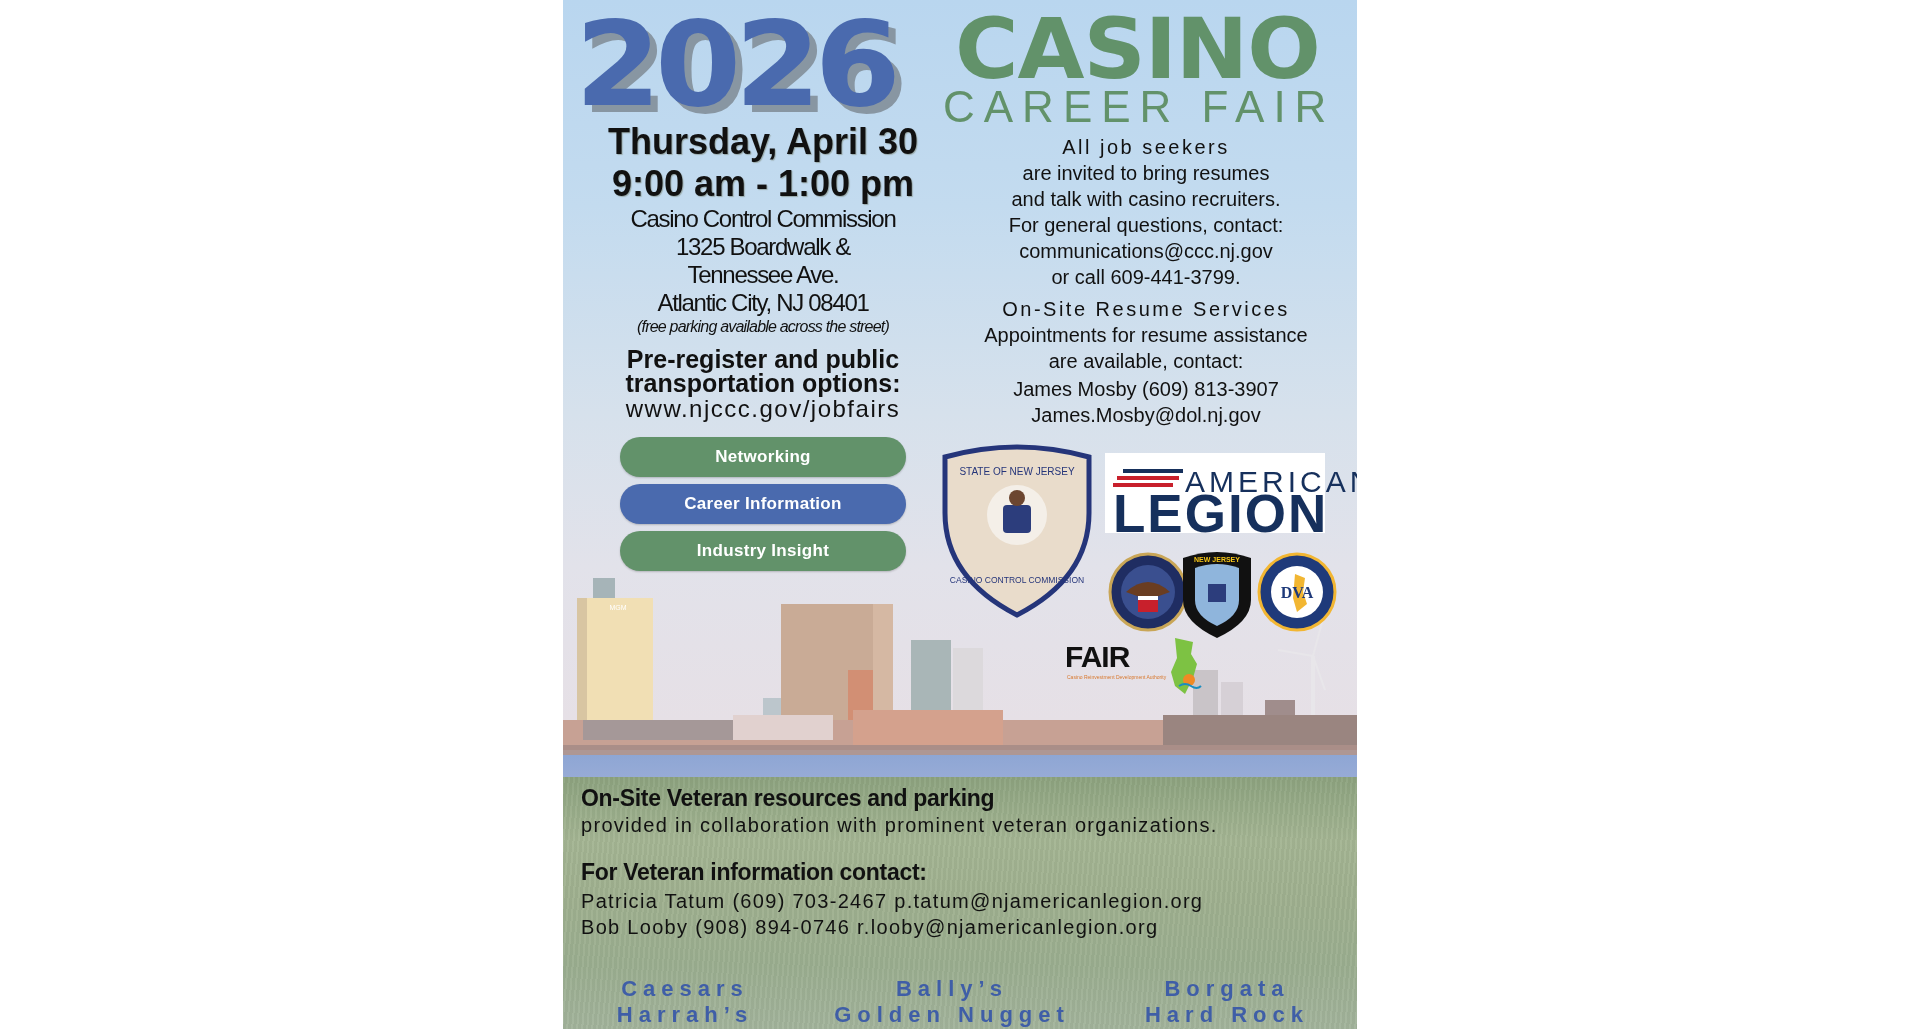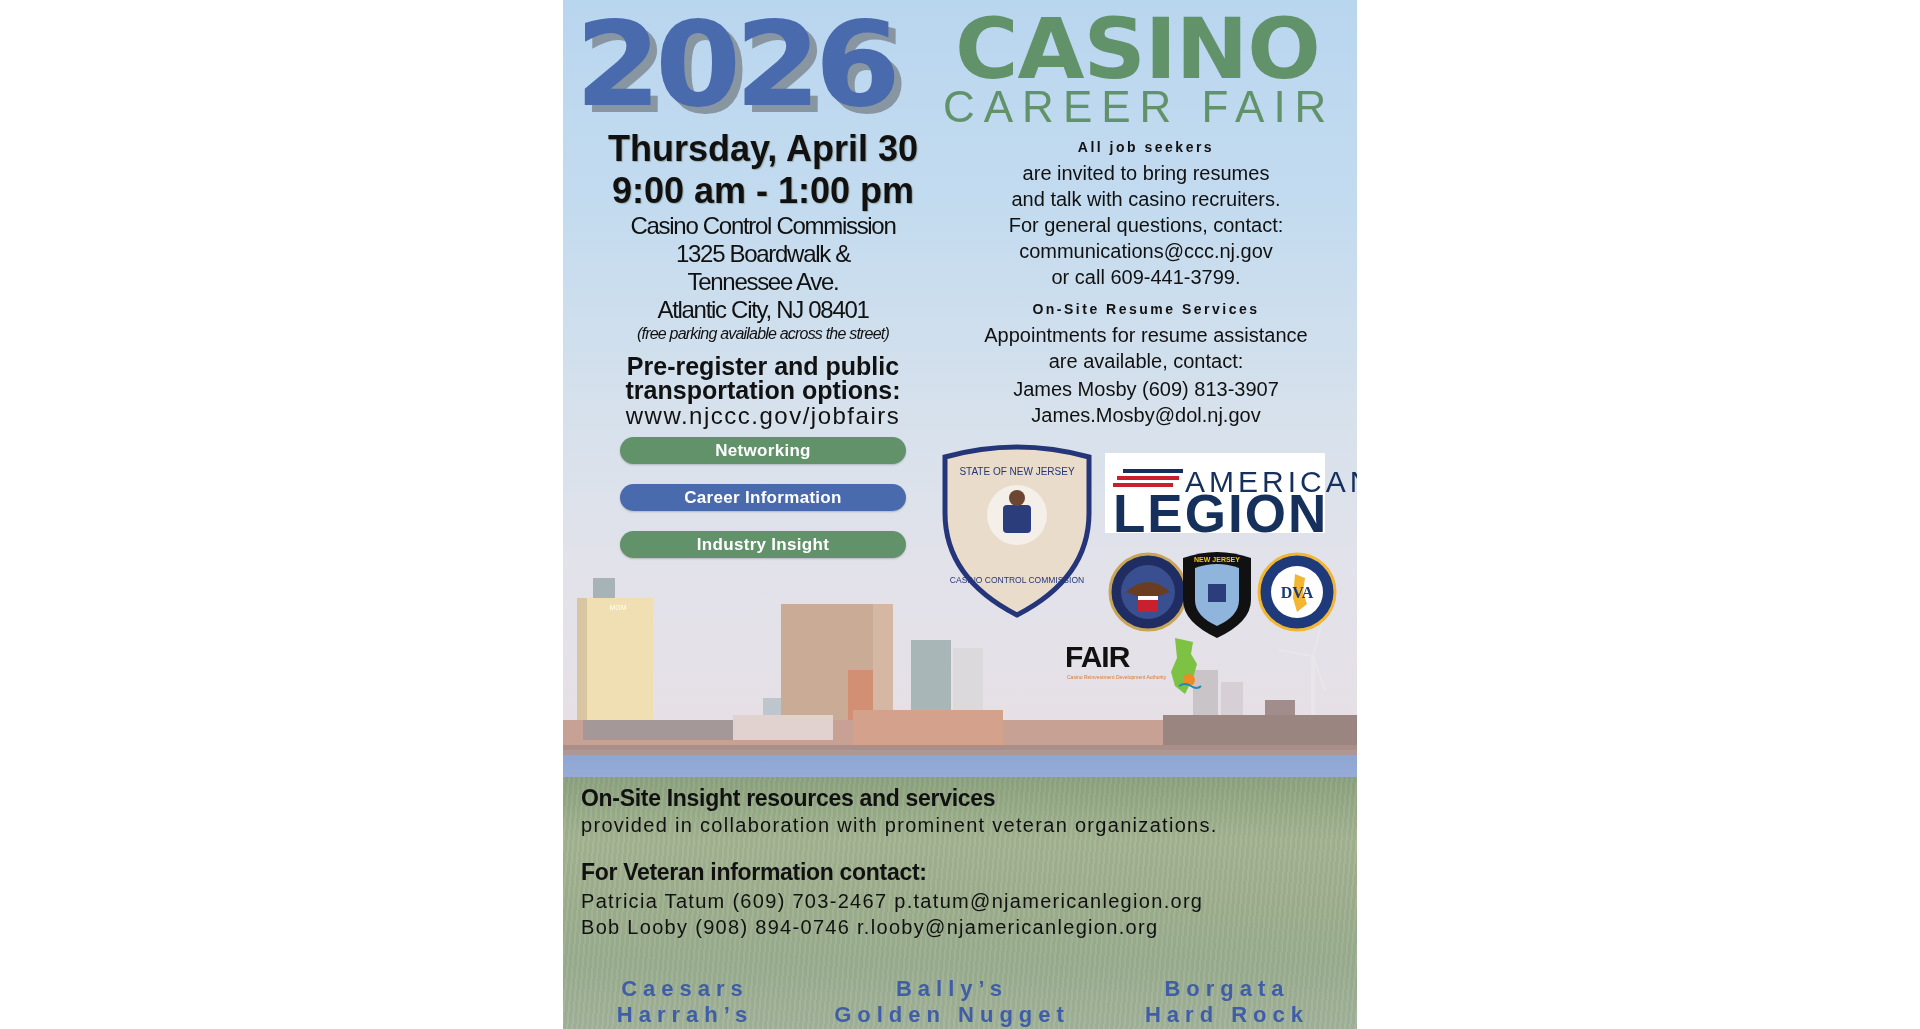--- a/index.html
+++ b/index.html
@@ -16,34 +16,34 @@
   .grass { position:absolute; left:0; top:777px; width:794px; height:252px;
     background: repeating-linear-gradient(95deg, rgba(255,255,255,0.04) 0 2px, rgba(0,0,0,0.03) 2px 5px),
                 linear-gradient(180deg, #8da37f 0%, #a4b593 25%, #9fb08f 50%, #9bae90 75%, #a3b49c 100%); }
 
   
   .year { left:12px; top:-6px; font-family:"DejaVu Sans", sans-serif; font-weight:bold; font-size:118px; letter-spacing:-6px; color:#4a6aae;
     text-shadow: 7px 7px 0 #8896a2; line-height:140px; transform:scaleX(1.05); transform-origin:left; }
   .casino { left:392px; top:4px; font-family:"DejaVu Sans", sans-serif; font-weight:bold; font-size:84px; color:#62926a; line-height:90px; letter-spacing:-1px; transform:scaleX(1.03); transform-origin:left;}
   .career { left:380px; top:84px; font-family:"Liberation Sans", sans-serif; font-size:44px; color:#62926a; letter-spacing:9px; line-height:46px; }
 
-  .leftcol { left:20px; width:360px; top:128px; color:#111; }
+  .leftcol { left:20px; width:360px; top:121px; color:#111; }
   .date { font-weight:bold; font-size:36px; line-height:42px; text-shadow:1px 1px 1px #9aa; }
   .addr { font-size:24px; line-height:28px; letter-spacing:-1.3px; }
   .parking { font-size:16px; font-style:italic; letter-spacing:-0.8px; line-height:20px; }
   .prereg { font-weight:bold; font-size:25px; line-height:24px; margin-top:10px; }
   .url { font-size:24px; letter-spacing:1.5px; line-height:28px; }
 
-  .pill { position:absolute; left:57px; width:286px; height:27px; border-radius:20px; color:#fff; font-weight:bold; font-size:17px;
+  .pill { position:absolute; left:57px; width:286px; height:40px; border-radius:20px; color:#fff; font-weight:bold; font-size:17px;
     display:flex; align-items:center; justify-content:center; letter-spacing:.3px; box-shadow:0 1px 2px rgba(0,0,0,.2); }
   .pill.green { background:#62926a; }
   .pill.blue { background:#4a6aae; }
 
   .rightcol { left:386px; width:394px; top:134px; color:#111; }
-  .rhead { font-weight:bold; font-size:14px; letter-spacing:2.5px; line-height:26px; }
+  .rhead { font-weight:normal; font-size:20px; letter-spacing:2.5px; line-height:26px; }
   .rtext { font-size:20px; line-height:26px; }
 
   
   .shield { left:376px; top:443px; width:156px; height:175px; }
   .legion { left:542px; top:453px; width:220px; height:80px; background:#fff; }
   .legion .am { position:absolute; left:80px; top:12px; font-size:30px; letter-spacing:4px; color:#16305c; }
   .legion .lg { position:absolute; left:8px; top:38px; font-size:53px; font-weight:bold; color:#16305c; letter-spacing:2px; line-height:46px;}
   .badge { position:absolute; }
   .crda { left:502px; top:640px; font-weight:bold; font-size:30px; color:#111; letter-spacing:-1px; }
   .crda-sub { left:504px; top:674px; font-size:5px; color:#d8782e; }
@@ -178,21 +178,21 @@
 
   <div class="abs crda">FAIR</div>
   <div class="abs crda-sub">Casino Reinvestment Development Authority</div>
   <svg class="badge" style="left:600px;top:636px" width="40" height="60" viewBox="0 0 40 60">
     <path d="M12 2 L30 6 L28 18 L34 28 L30 42 L22 58 L12 50 L8 36 L14 22 Z" fill="#7dc243"></path>
     <circle cx="26" cy="44" r="6" fill="#f08a24"></circle>
     <path d="M16 50 Q22 46 28 50 Q34 54 38 50" stroke="#1a8dc0" stroke-width="2" fill="none"></path>
   </svg>
 
   <div class="abs vet">
-    <div class="b">On-Site Insight resources and services</div>
+    <div class="b">On-Site Veteran resources and parking</div>
     <div class="n">provided in collaboration with prominent veteran organizations.</div>
     <div class="b" style="margin-top:20px">For Veteran information contact:</div>
     <div class="n" style="margin-top:2px">Patricia Tatum (609) 703-2467 p.tatum@njamericanlegion.org</div>
     <div class="n">Bob Looby (908) 894-0746 r.looby@njamericanlegion.org</div>
   </div>
 
   <div class="abs casinos">
     <div class="col" style="width:244px">
       <div>Caesars</div>
       <div>Harrah’s</div>

